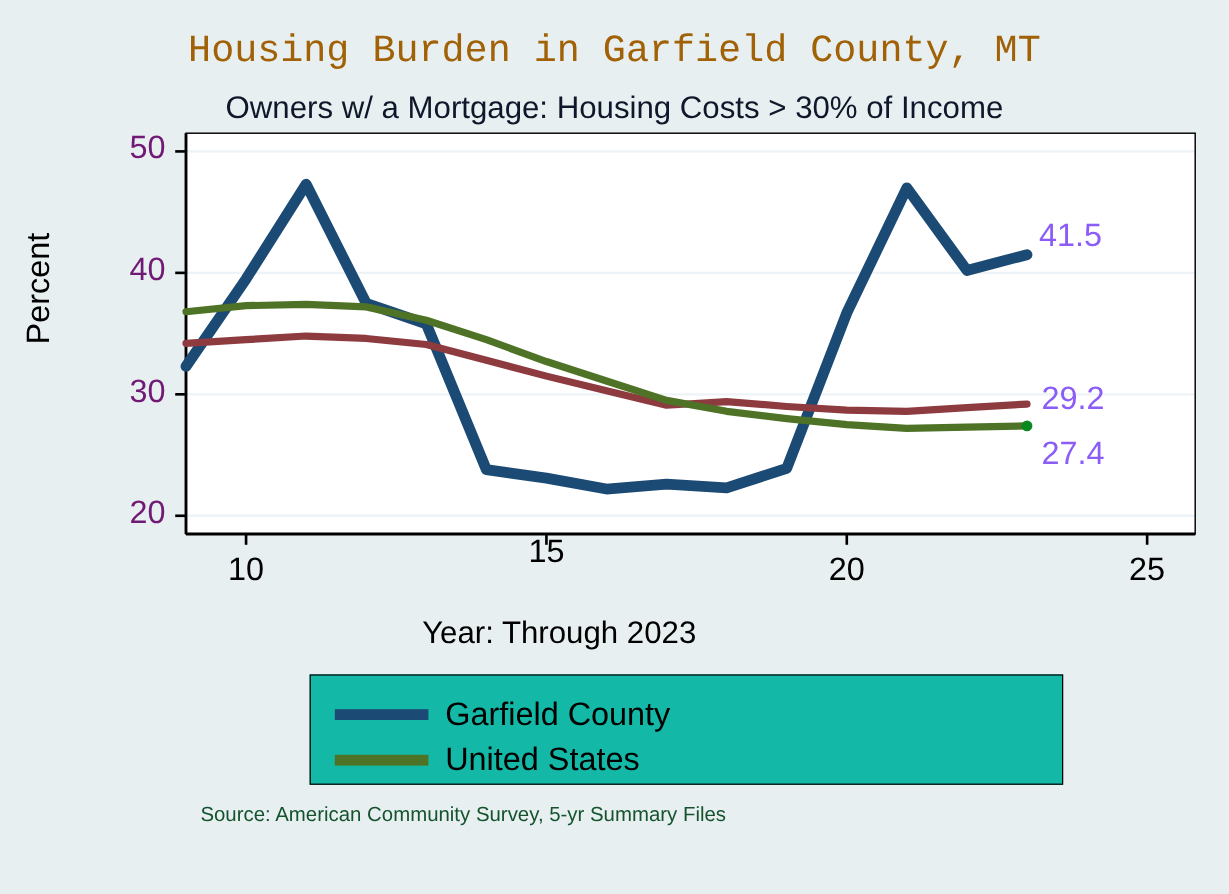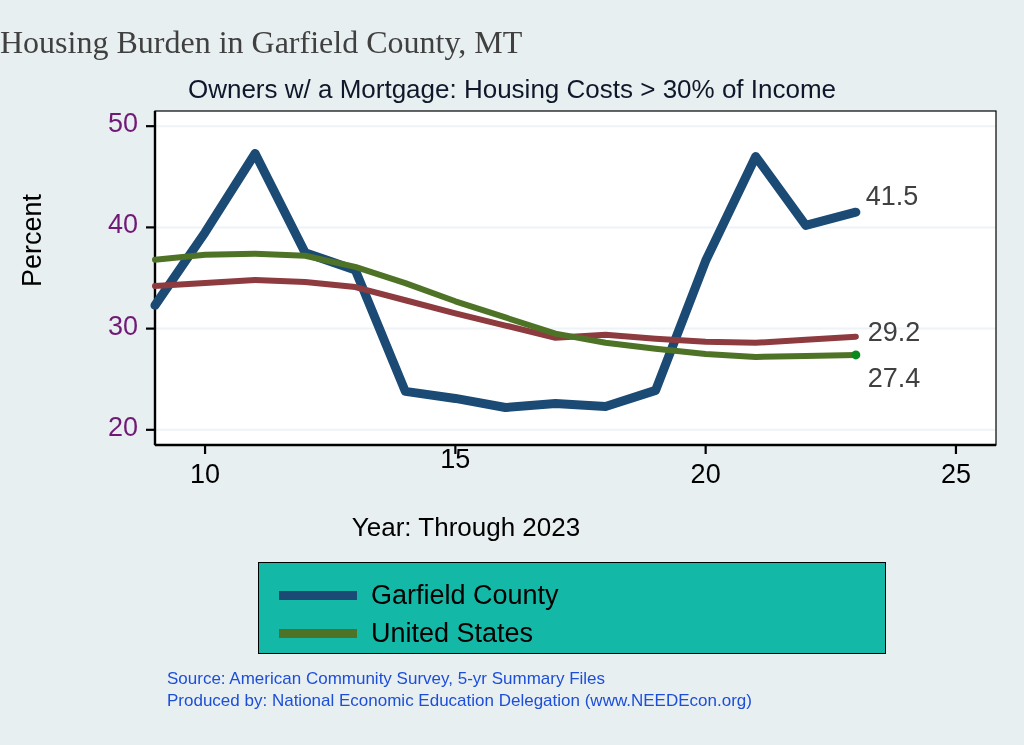--- a/index.html
+++ b/index.html
@@ -17,23 +17,24 @@
   #chart-root {
     position: absolute;
     left: 0; top: 0;
     width: 1024px;
     height: 745px;
   }
   .title {
     position: absolute;
     left: 0; top: 24px;
     width: 1024px;
+    text-align: center;
     font-size: 32px;
-    color: #404040;
-    font-family: Liberation Serif, serif;
+    color: #a16207;
+    font-family: Liberation Mono, monospace;
     letter-spacing: 0px;
     white-space: nowrap;
   }
   .subtitle {
     position: absolute;
     left: 0; top: 74px;
     width: 1024px;
     text-align: center;
     font-size: 26px;
     color: #0f172a;
@@ -74,21 +75,21 @@
     position: absolute;
     width: 80px;
     text-align: center;
     font-size: 27px;
     color: #000;
     white-space: nowrap;
   }
   .dlabel {
     position: absolute;
     font-size: 27px;
-    color: #404040;
+    color: #8b5cf6;
     white-space: nowrap;
   }
   .legend-box {
     position: absolute;
     left: 258px;
     top: 562px;
     width: 628px;
     height: 92px;
     background: #14b8a6;
     border: 1.5px solid #000;
@@ -108,21 +109,21 @@
     font-size: 27px;
     color: #000;
     white-space: nowrap;
     line-height: 1;
   }
   .footer {
     position: absolute;
     left: 167px;
     top: 668px;
     font-size: 17px;
-    color: #1d4ed8;
+    color: #14532d;
     line-height: 1.32;
     white-space: nowrap;
   }
 </style>
 </head>
 <body>
 
 <div id="chart-root">
 
   <div class="title">Housing Burden in Garfield County, MT</div>
@@ -178,16 +179,15 @@
       <div class="legend-text">Garfield County</div>
     </div>
     <div class="legend-row" style="left:20px; top:57px;">
       <div class="legend-swatch" style="background:#4f7326;"></div>
       <div class="legend-text">United States</div>
     </div>
   </div>
 
   <div class="footer">
     <div>Source: American Community Survey, 5-yr Summary Files</div>
-    <div>Produced by: National Economic Education Delegation (www.NEEDEcon.org)</div>
   </div>
 
 </div>
 
 </body></html>

